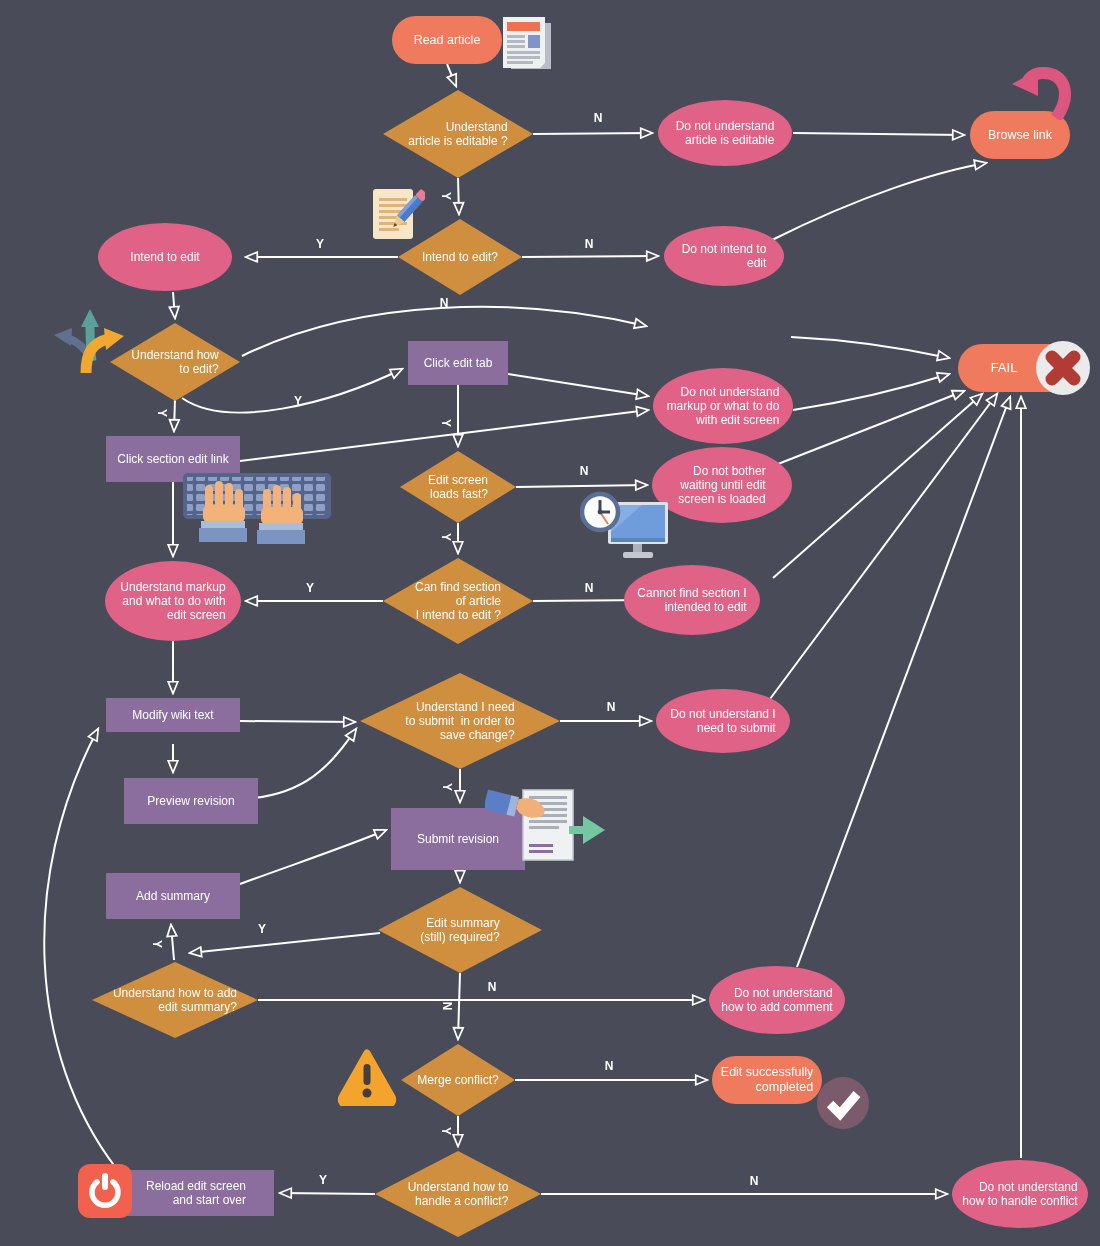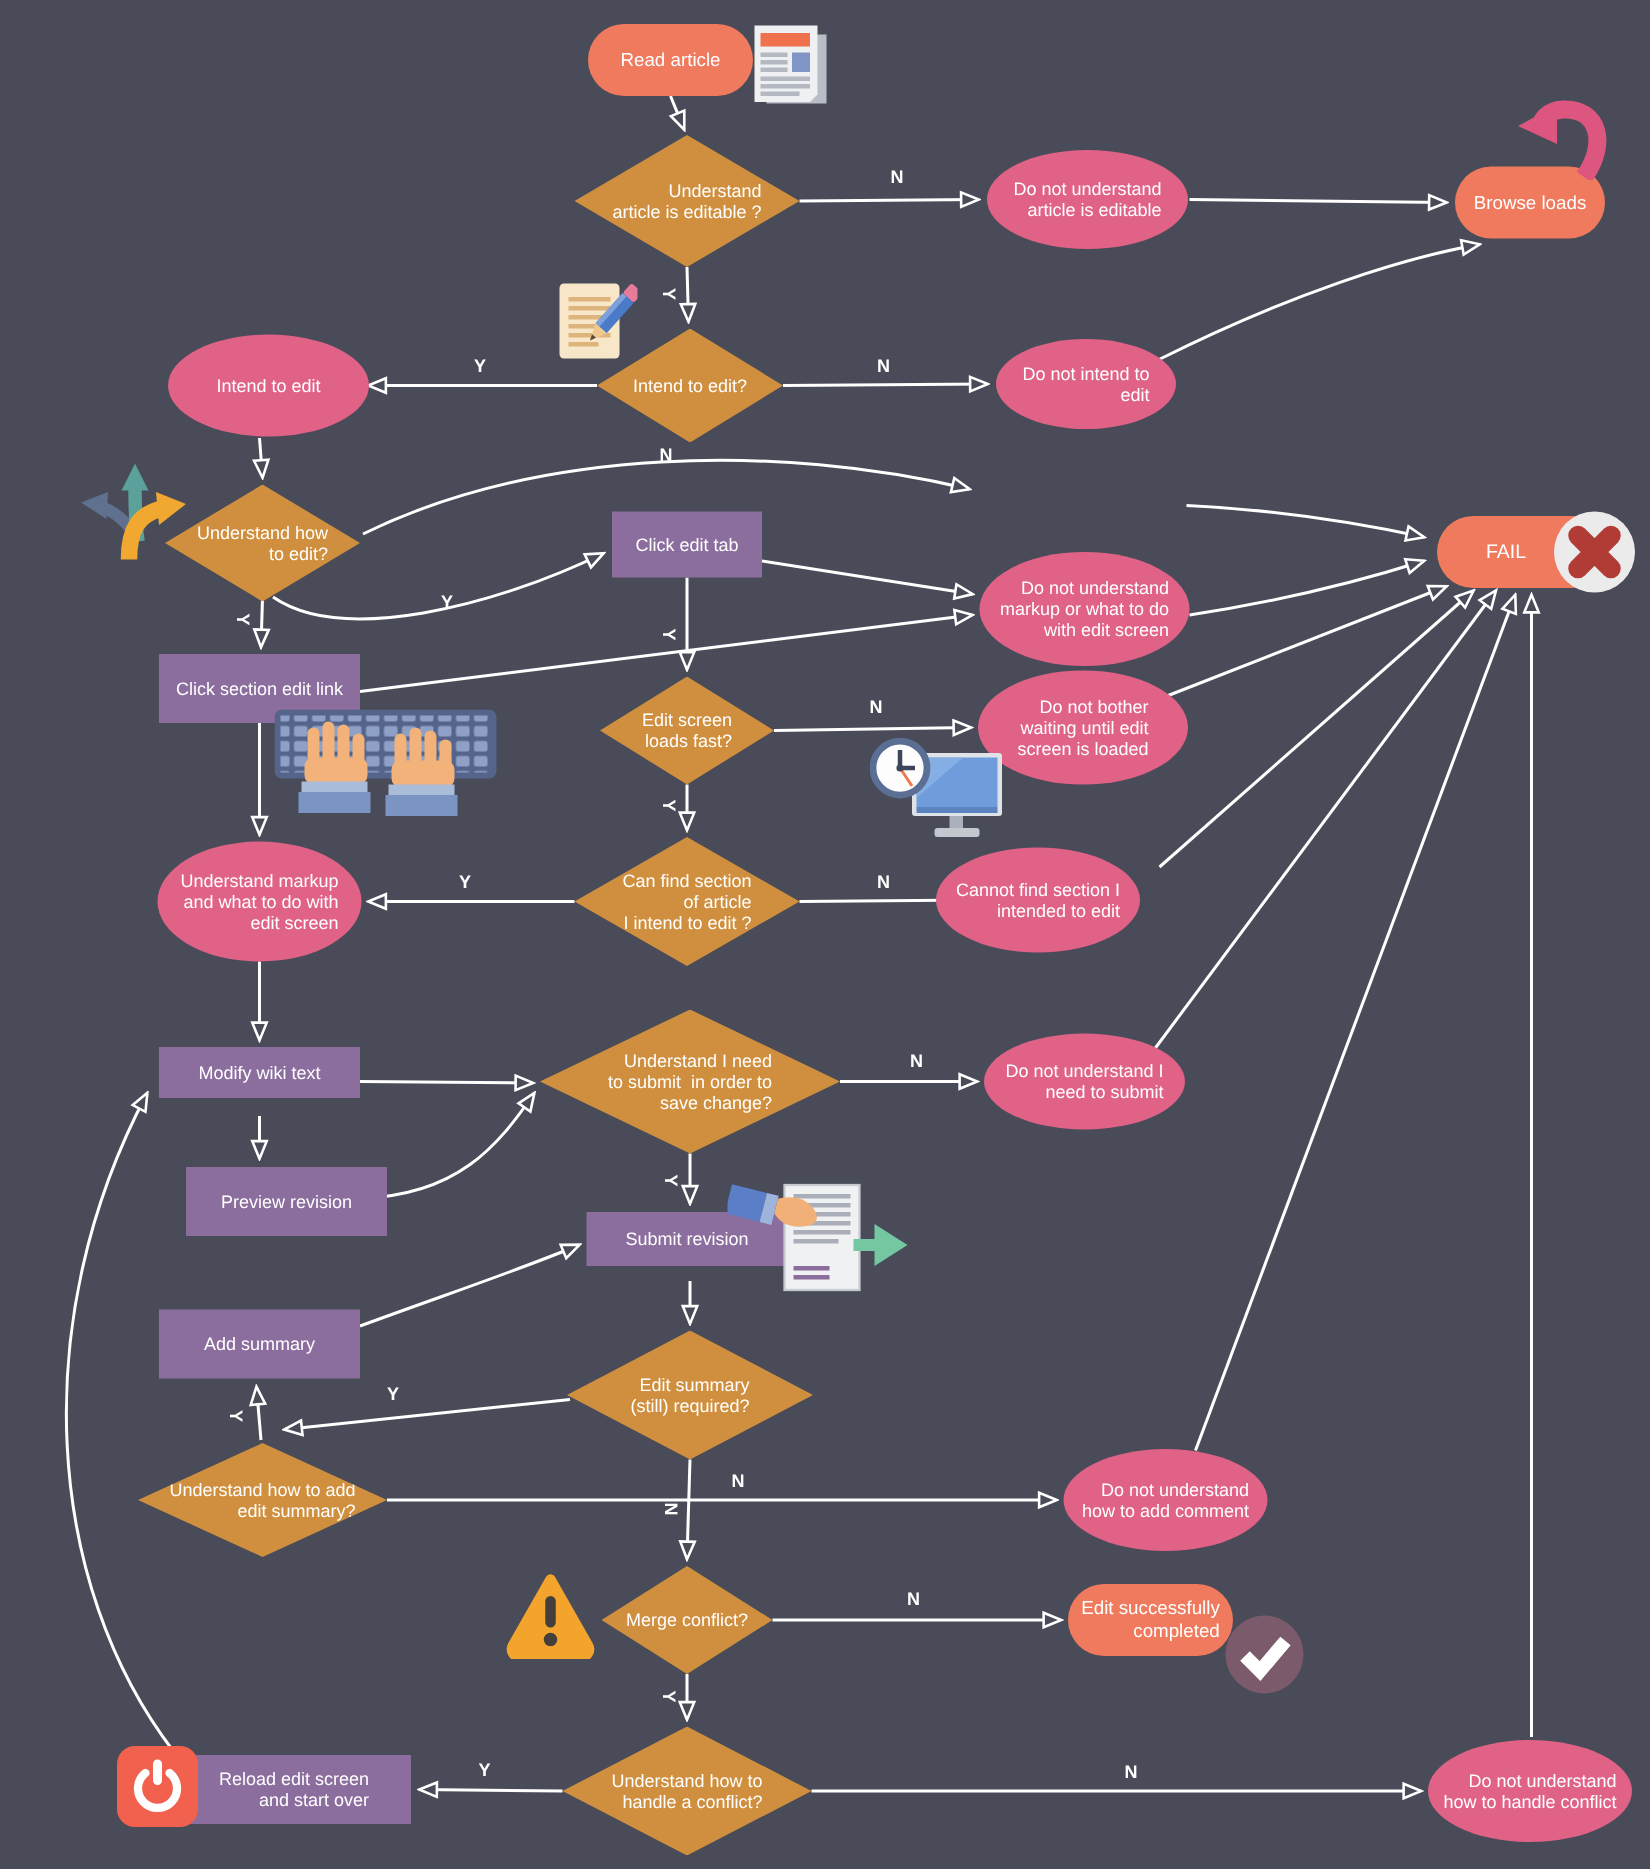--- a/index.html
+++ b/index.html
@@ -73,25 +73,25 @@
       <path d="M797,967 L1010,397"></path>
       <path d="M1021,1158 L1021,397"></path>
     </g>
   </svg>
 
   <div class="node terminator" style="left:392px;top:16px;width:110px;height:48px">Read article</div>
   <div class="node decision" style="left:383px;top:90px;width:150px;height:88px">Understand
 article is editable ?</div>
   <div class="node state" style="left:658px;top:100px;width:134px;height:66px">Do not understand
 article is editable</div>
-  <div class="node terminator" style="left:970px;top:111px;width:100px;height:48px">Browse loads</div>
+  <div class="node terminator" style="left:970px;top:111px;width:100px;height:48px">Browse link</div>
   <div class="node decision" style="left:398px;top:219px;width:124px;height:76px">Intend to edit?</div>
   <div class="node state" style="left:664px;top:226px;width:120px;height:60px">Do not intend to
 edit</div>
-  <div class="node state" style="left:112px;top:223px;width:134px;height:68px">Intend to edit</div>
+  <div class="node state" style="left:98px;top:223px;width:134px;height:68px">Intend to edit</div>
   <div class="node decision" style="left:110px;top:323px;width:130px;height:78px">Understand how
 to edit?</div>
   <div class="node process" style="left:408px;top:341px;width:100px;height:44px">Click edit tab</div>
   <div class="node state" style="left:653px;top:368px;width:140px;height:76px">Do not understand
 markup or what to do
 with edit screen</div>
   <div class="node terminator" style="left:958px;top:344px;width:130px;height:48px;padding-right:38px;box-sizing:border-box;font-size:13px">FAIL</div>
   <div class="node process" style="left:106px;top:436px;width:134px;height:46px">Click section edit link</div>
   <div class="node decision" style="left:400px;top:451px;width:116px;height:72px">Edit screen
 loads fast?</div>
@@ -106,21 +106,21 @@
 I intend to edit ?</div>
   <div class="node state" style="left:624px;top:565px;width:136px;height:70px">Cannot find section I
 intended to edit</div>
   <div class="node process" style="left:106px;top:698px;width:134px;height:34px">Modify wiki text</div>
   <div class="node decision" style="left:360px;top:673px;width:200px;height:96px">Understand I need
 to submit  in order to
 save change?</div>
   <div class="node state" style="left:656px;top:689px;width:134px;height:64px">Do not understand I
 need to submit</div>
   <div class="node process" style="left:124px;top:778px;width:134px;height:46px">Preview revision</div>
-  <div class="node process" style="left:391px;top:808px;width:134px;height:36px">Submit revision</div>
+  <div class="node process" style="left:391px;top:808px;width:134px;height:62px">Submit revision</div>
   <div class="node process" style="left:106px;top:873px;width:134px;height:46px">Add summary</div>
   <div class="node decision" style="left:378px;top:887px;width:164px;height:86px">Edit summary
 (still) required?</div>
   <div class="node decision" style="left:92px;top:962px;width:166px;height:76px">Understand how to add
 edit summary?</div>
   <div class="node state" style="left:709px;top:966px;width:136px;height:68px">Do not understand
 how to add comment</div>
   <div class="node decision" style="left:401px;top:1044px;width:114px;height:72px">Merge conflict?</div>
   <div class="node terminator" style="left:712px;top:1056px;width:110px;height:48px">Edit successfully
 completed</div>

